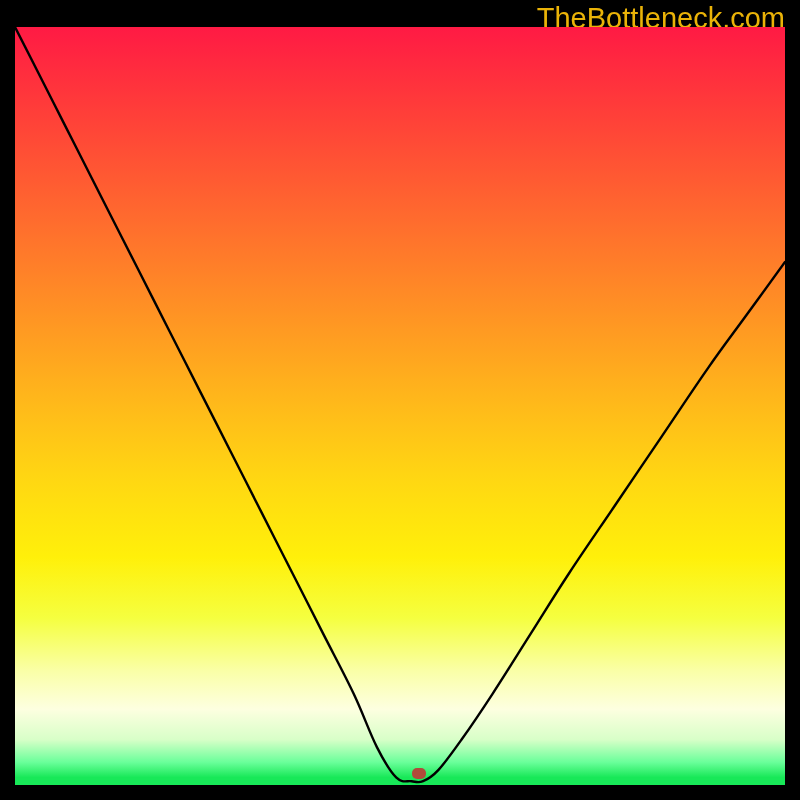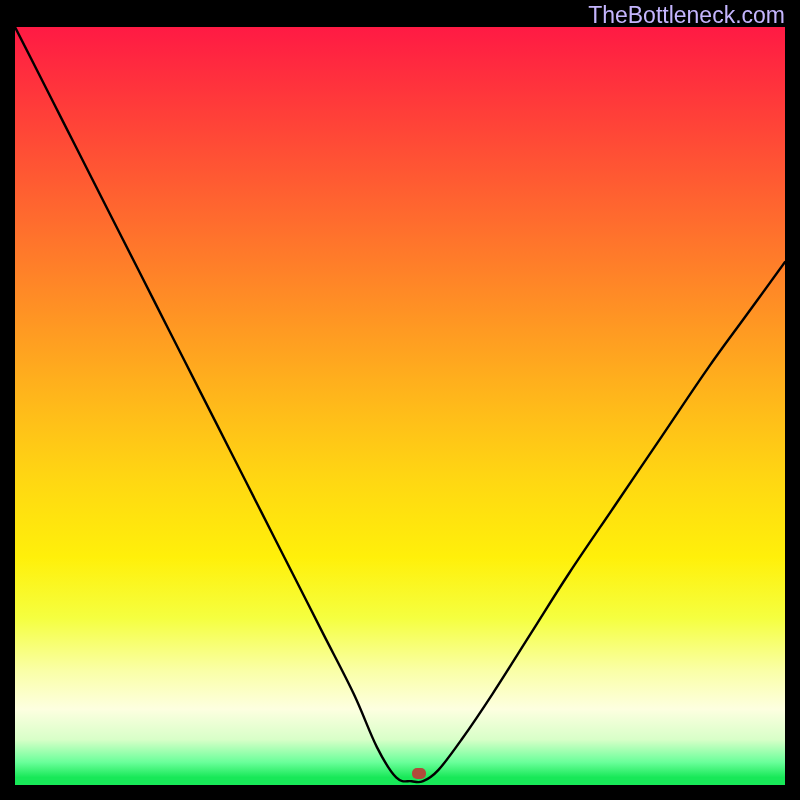--- a/index.html
+++ b/index.html
@@ -58,23 +58,23 @@
   }
   .marker {
     position: absolute;
     width: 14px;
     height: 11px;
     background: #b04a3a;
     border-radius: 5px;
   }
   .attribution {
     position: absolute;
-    color: #c4b5fd;
+    color: #eab308;
     font-family: Arial, Helvetica, sans-serif;
-    font-size: 23px;
+    font-size: 29px;
     font-weight: 500;
     letter-spacing: 0px;
   }
 </style>
 </head>
 <body>
 
 <div class="attribution" style="right:15px; top:2px;">TheBottleneck.com</div>
 
 <div class="frame">

